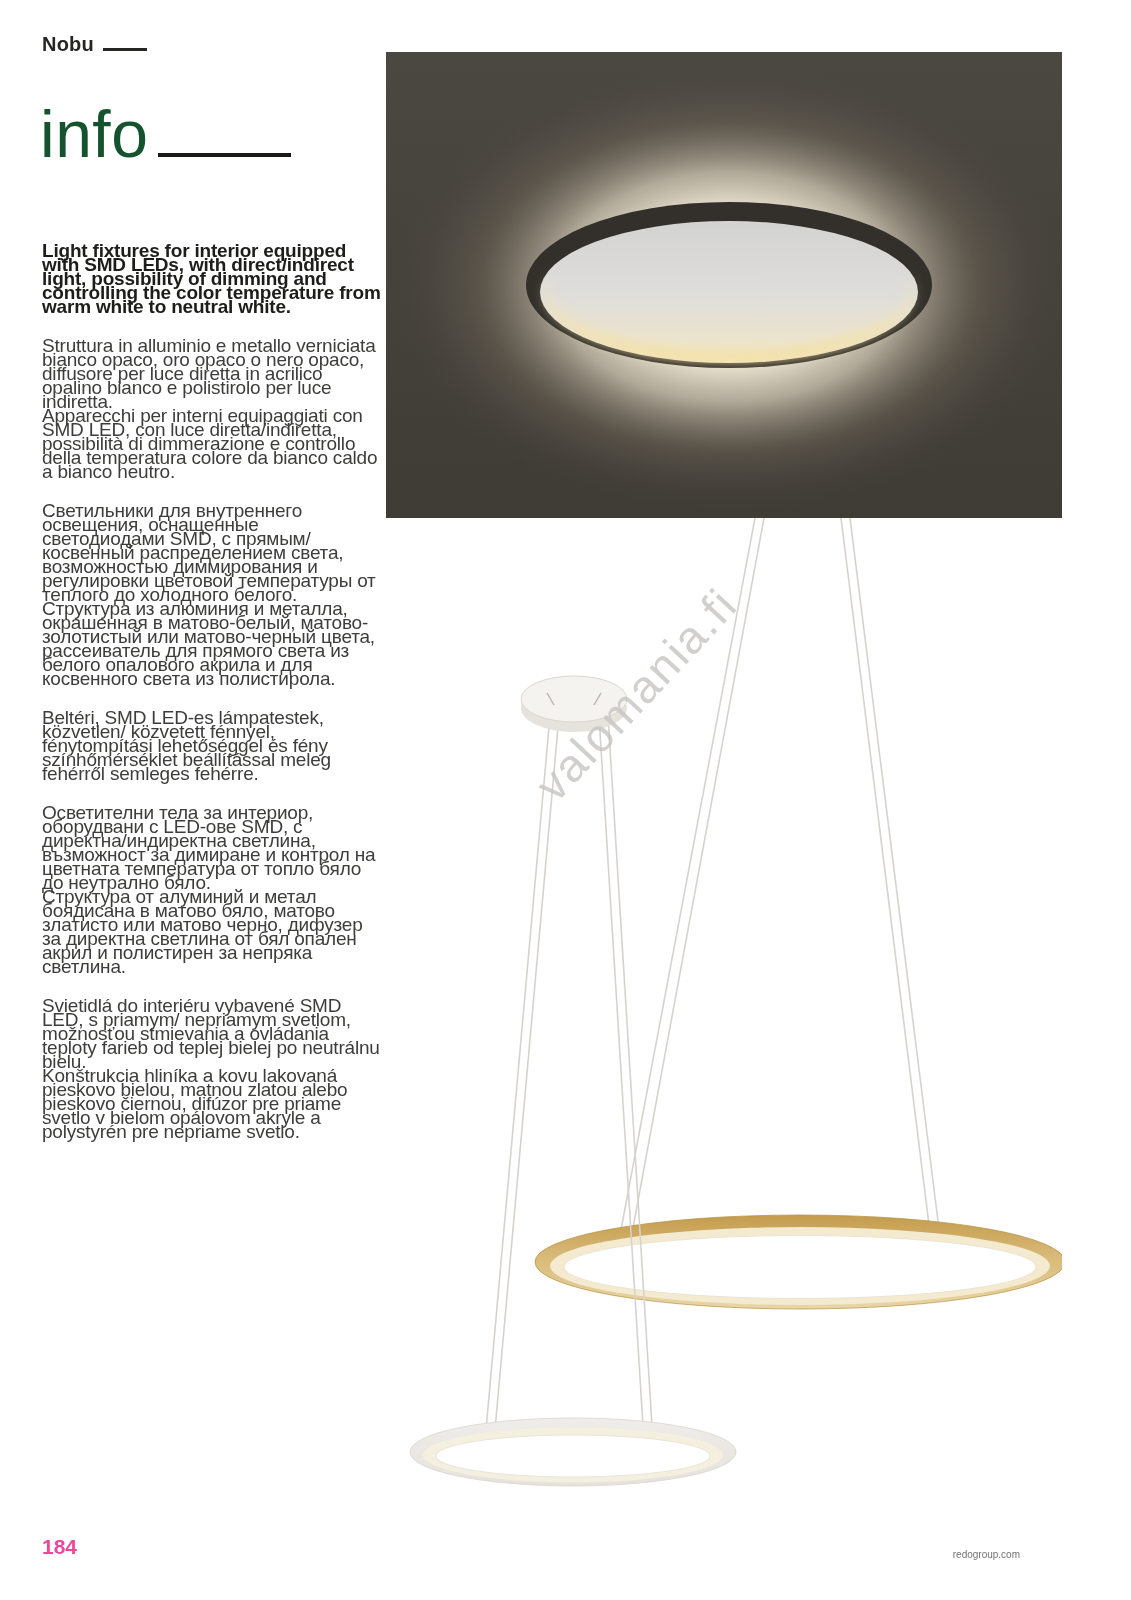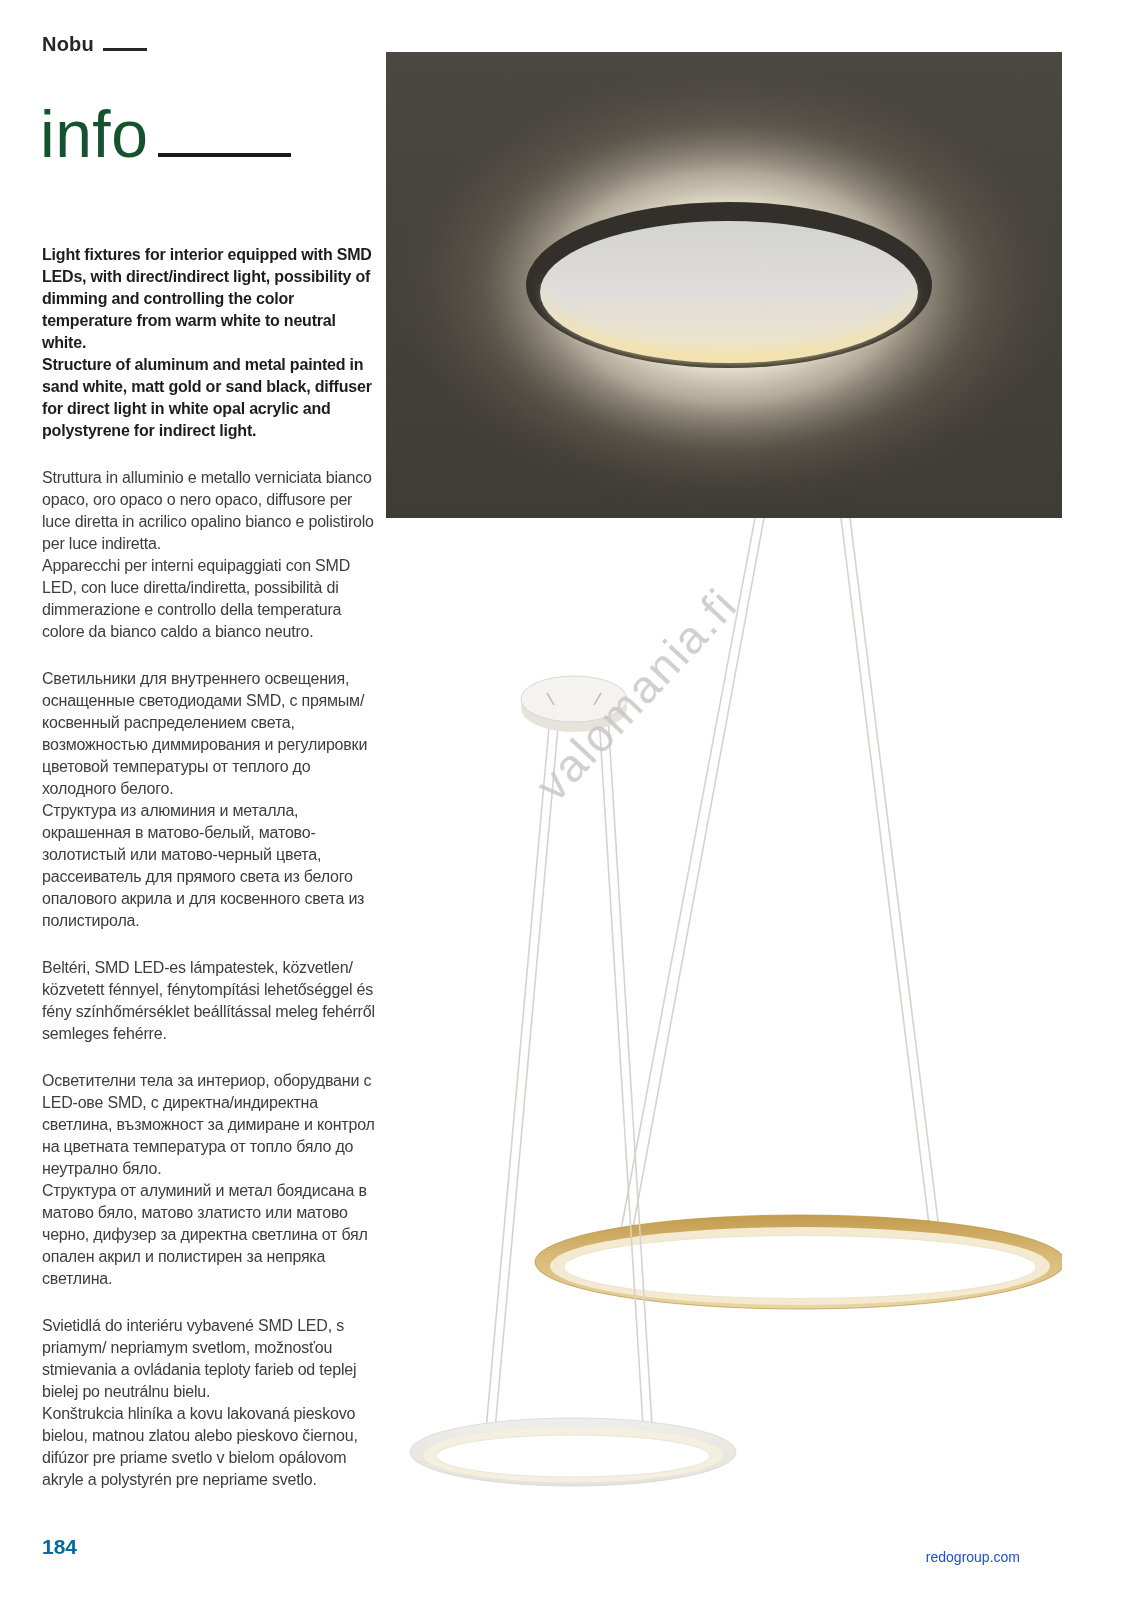--- a/index.html
+++ b/index.html
@@ -7,49 +7,48 @@
   #page{position:relative;width:1062px;height:1600px;background:#ffffff;overflow:hidden;}
 
   
   .brand{position:absolute;left:42px;top:33px;font-size:20px;font-weight:700;color:#262624;letter-spacing:.2px;white-space:nowrap;}
   .brand .bar{display:inline-block;width:44px;height:3px;background:#262624;margin-left:9px;vertical-align:baseline;}
   .page-title{position:absolute;left:40px;top:96px;font-size:66px;font-weight:200;color:#14532d;letter-spacing:.5px;white-space:nowrap;}
   .page-title .bar{display:inline-block;width:133px;height:4px;background:#1a1a18;margin-left:10px;vertical-align:baseline;}
 
   
   .text-col{position:absolute;left:42px;top:244px;width:342px;}
-  .lang-block{margin:0 0 25px 0;font-size:16px;line-height:22px;letter-spacing:-.2px;color:#3d3d3c;}
+  .lang-block{margin:0 0 25px 0;font-size:19px;line-height:14px;letter-spacing:-.2px;color:#3d3d3c;}
   .lang-block.bold{font-weight:700;color:#1d1d1b;}
   .lang-block div{white-space:normal;}
 
   
   .photo-top{position:absolute;left:386px;top:52px;width:704px;height:466px;}
   .photo-pendant{position:absolute;left:386px;top:518px;width:704px;height:1012px;background:#ffffff;}
   svg{display:block;}
 
   
-  .page-number{position:absolute;left:42px;top:1535px;font-size:21px;font-weight:600;color:#0369a1;}
-  .site-url{position:absolute;right:42px;top:1549px;font-size:14px;color:#1d4ed8;}
+  .page-number{position:absolute;left:42px;top:1535px;font-size:21px;font-weight:600;color:#ec4899;}
+  .site-url{position:absolute;right:42px;top:1549px;font-size:10px;color:#737373;}
 </style>
 </head>
 <body>
 
 <div id="page">
 
   <div class="brand">
     <span>Nobu</span><span class="bar"></span>
   </div>
   <div class="page-title">
     <span>info</span><span class="bar"></span>
   </div>
 
   <div class="text-col">
     <div class="lang-block bold">
       <div>Light fixtures for interior equipped with SMD LEDs, with direct/indirect light, possibility of dimming and controlling the color temperature from warm white to neutral white.</div>
-      <div>Structure of aluminum and metal painted in sand white, matt gold or sand black, diffuser for direct light in white opal acrylic and polystyrene for indirect light.</div>
     </div>
     <div class="lang-block">
     </div>
     <div class="lang-block">
       <div>Struttura in alluminio e metallo verniciata bianco opaco, oro opaco o nero opaco, diffusore per luce diretta in acrilico opalino bianco e polistirolo per luce indiretta.</div>
       <div>Apparecchi per interni equipaggiati con SMD LED, con luce diretta/indiretta, possibilità di dimmerazione e controllo della temperatura colore da bianco caldo a bianco neutro.</div>
     </div>
     <div class="lang-block">
       <div>Светильники для внутреннего освещения, оснащенные светодиодами SMD, с прямым/ косвенный распределением света, возможностью диммирования и регулировки цветовой температуры от теплого до холодного белого.</div>
       <div>Структура из алюминия и металла, окрашенная в матово-белый, матово-золотистый или матово-черный цвета, рассеиватель для прямого света из белого опалового акрила и для косвенного света из полистирола.</div>

